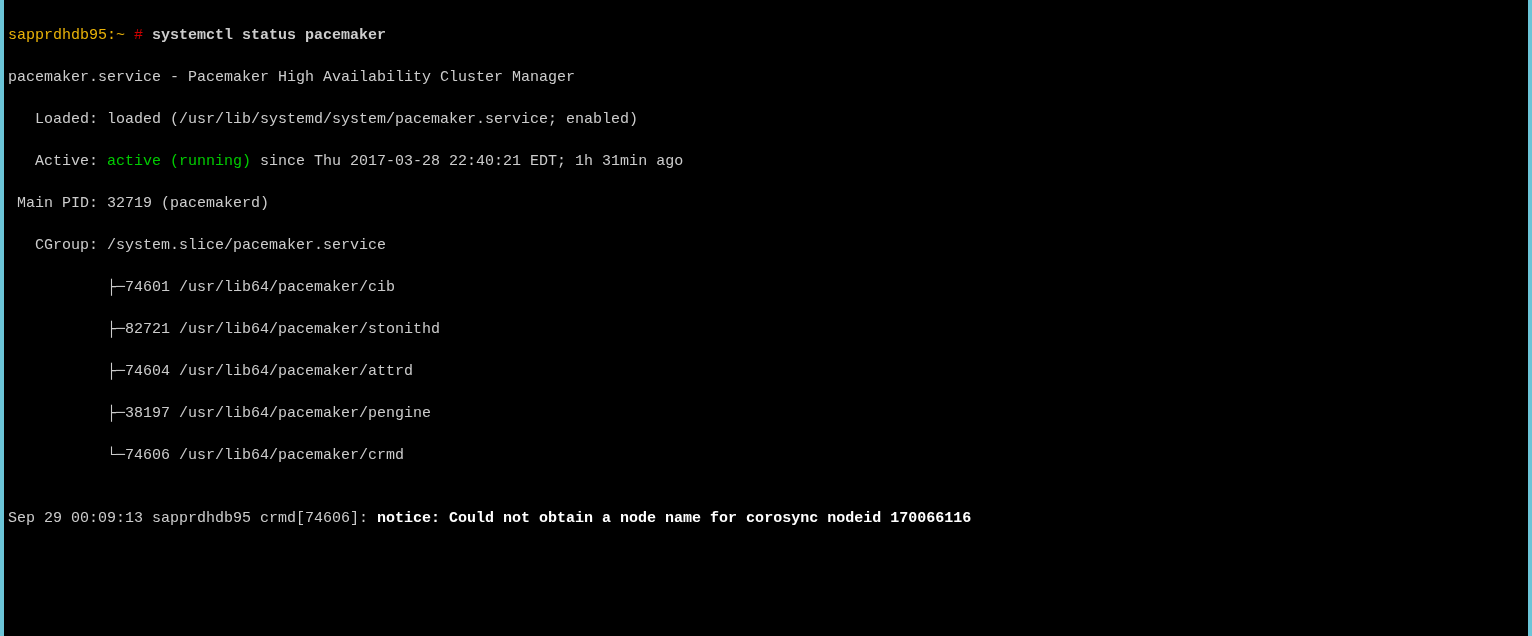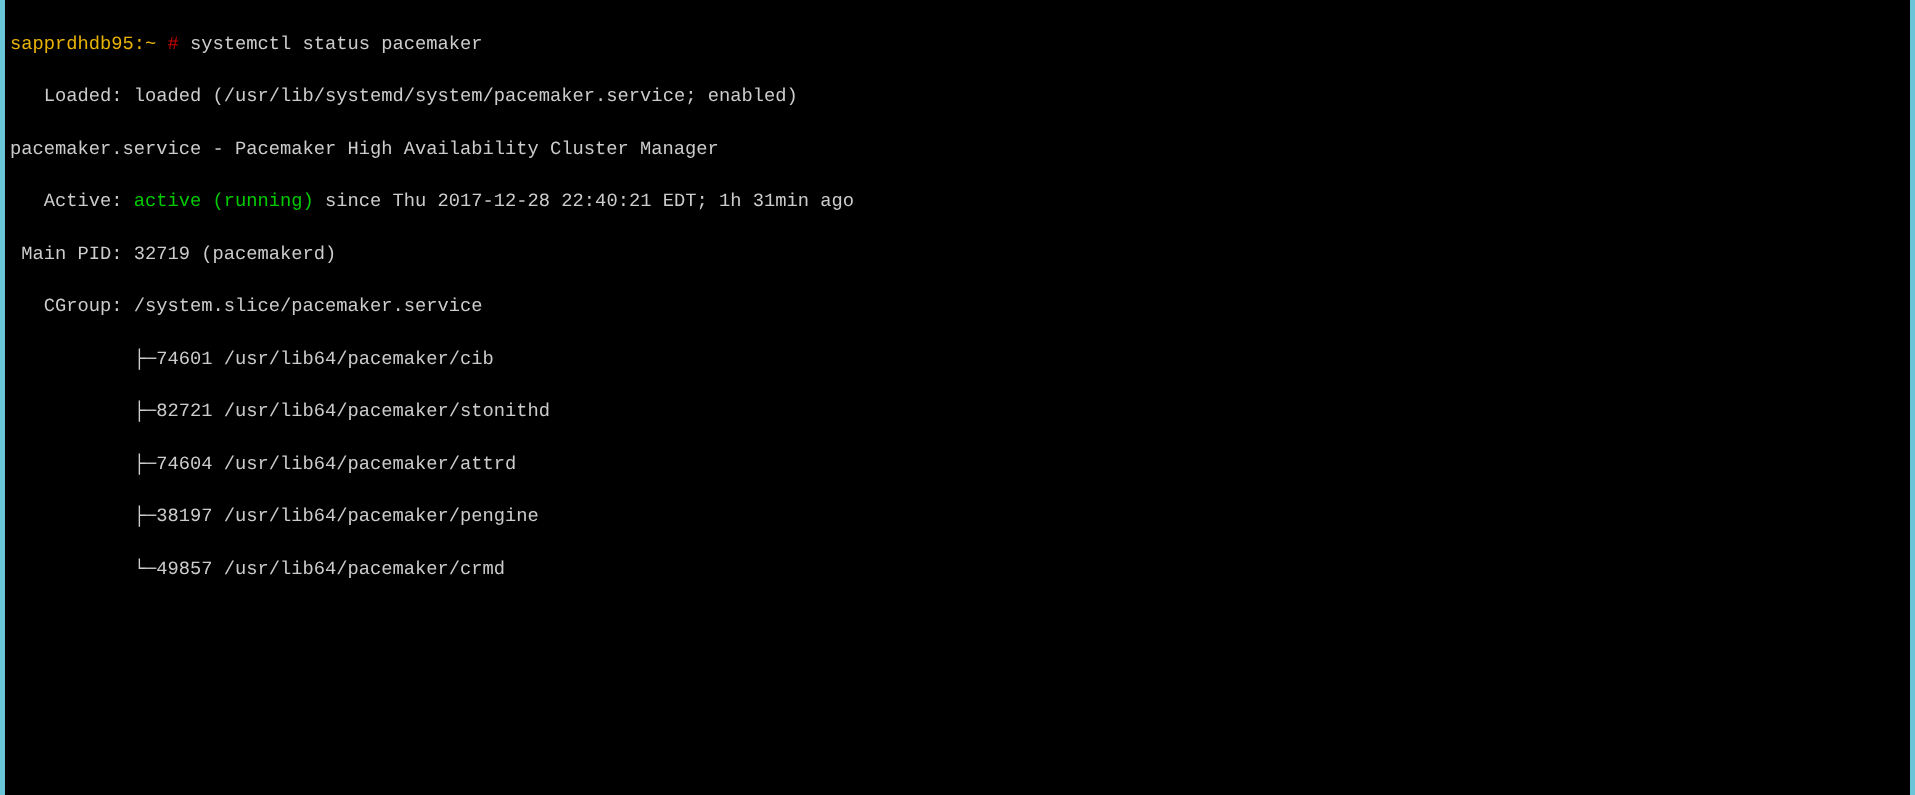--- a/index.html
+++ b/index.html
@@ -13,41 +13,42 @@
   .terminal {
     background: #000;
     color: #ccc;
     padding: 4px 4px 0 4px;
     margin: 0 4px 4px 4px;
     white-space: pre;
     overflow: hidden;
   }
   .prompt-host { color: #eab308; }
   .prompt-hash { color: #c00; }
-  .cmd { color: #ccc; }
+  .cmd { color: #ccc; font-weight: bold; }
   .active { color: #0c0; font-weight: normal; }
   .bold { color: #fff; font-weight: bold; }
   .line { display: block; }
 </style>
 </head>
 <body>
 
 <div class="terminal">
 <span class="line"><span class="prompt-host">sapprdhdb95:~</span><span class="prompt-hash"> #</span><span class="cmd"> systemctl status pacemaker</span></span>
+<span class="line">pacemaker.service - Pacemaker High Availability Cluster Manager</span>
 <span class="line"><span>   Loaded: </span><span>loaded (/usr/lib/systemd/system/pacemaker.service; enabled)</span></span>
-<span class="line">pacemaker.service - Pacemaker High Availability Cluster Manager</span>
-<span class="line"><span>   Active: </span><span class="active">active (running)</span><span> since Thu 2017-12-28 22:40:21 EDT; 1h 31min ago</span></span>
+<span class="line"><span>   Active: </span><span class="active">active (running)</span><span> since Thu 2017-03-28 22:40:21 EDT; 1h 31min ago</span></span>
 <span class="line"><span> Main PID: </span><span>32719 (pacemakerd)</span></span>
 <span class="line"><span>   CGroup: </span><span>/system.slice/pacemaker.service</span></span>
 <span class="line">           ├─74601 /usr/lib64/pacemaker/cib</span>
 <span class="line">           ├─82721 /usr/lib64/pacemaker/stonithd</span>
 <span class="line">           ├─74604 /usr/lib64/pacemaker/attrd</span>
 <span class="line">           ├─38197 /usr/lib64/pacemaker/pengine</span>
-<span class="line">           └─49857 /usr/lib64/pacemaker/crmd</span>
+<span class="line">           └─74606 /usr/lib64/pacemaker/crmd</span>
 <span class="line"></span>
+<span class="line"><span>Sep 29 00:09:13 sapprdhdb95 crmd[74606]: </span><span class="bold">notice: Could not obtain a node name for corosync nodeid 170066116</span></span>
 <span class="line"></span>
 
 
 
 
 
 
 
 
 

